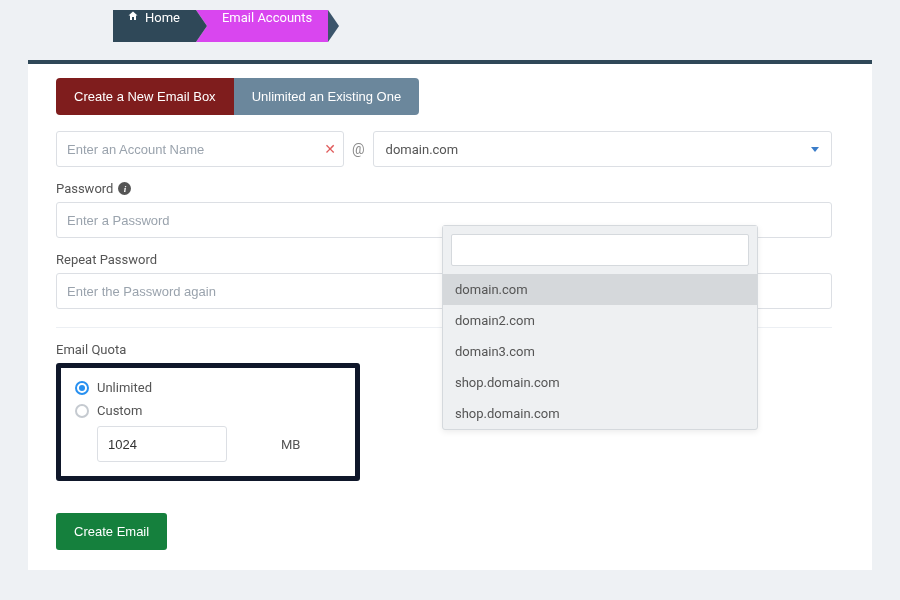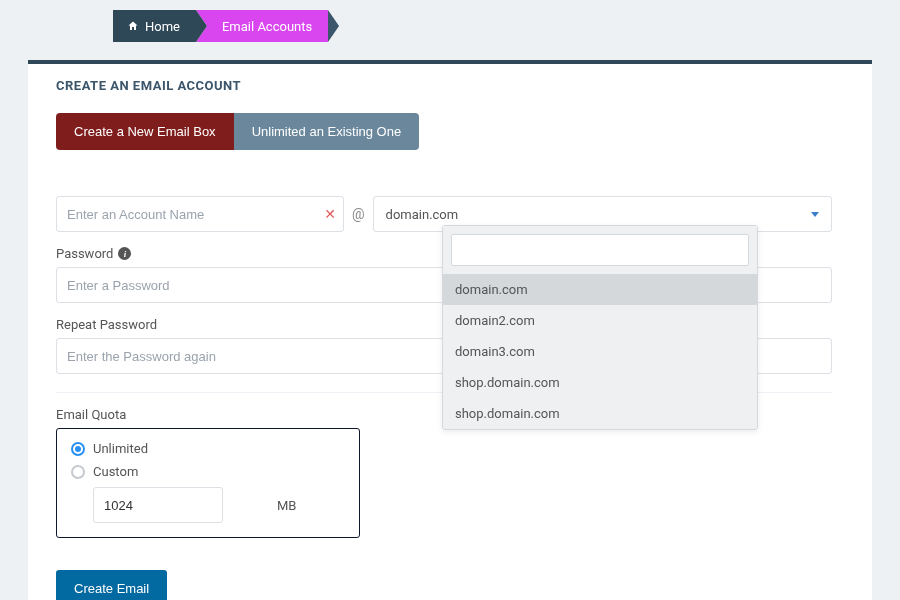--- a/index.html
+++ b/index.html
@@ -17,21 +17,21 @@
     
     .breadcrumb {
       display: flex;
       margin-left: 85px;
       margin-bottom: 18px;
     }
     .crumb {
       position: relative;
       height: 32px;
       display: flex;
-      align-items: center;
+      align-items: flex-start;
       padding: 0 16px 0 22px;
       font-size: 13px;
       color: #fff;
     }
     .crumb.home { background:#2f4858; padding-left:14px; }
     .crumb.home::after {
       content:""; position:absolute; right:-11px; top:0;
       border-top:16px solid transparent; border-bottom:16px solid transparent;
       border-left:11px solid #2f4858; z-index:2;
     }
@@ -70,21 +70,21 @@
     }
     .tab.active { background:#7f1d1d; }
 
     .label { font-size:13px; color:#555; margin-bottom:6px; display:flex; align-items:center; }
     .label .info {
       width:13px; height:13px; border-radius:50%; background:#555; color:#fff;
       font-size:9px; font-weight:700; display:inline-flex; align-items:center; justify-content:center;
       margin-left:5px; font-style:italic; font-family:Georgia,serif;
     }
 
-    .row-email { display:flex; align-items:center; gap:8px;margin-top:30px; }
+    .row-email { display:flex; align-items:center; gap:8px; }
     .input {
       width:100%; height:36px; border:1px solid #dcdfe4; border-radius:3px;
       padding:0 10px; font-size:13px; color:#333; background:#fff;
     }
     .input::placeholder { color:#9aa3ad; }
     .account-wrap { position:relative; flex:0 0 288px; }
     .clear-x {
       position:absolute; right:8px; top:50%; transform:translateY(-50%);
       color:#e05c5c; font-size:14px; cursor:pointer; line-height:1;
     }
@@ -111,35 +111,35 @@
     .dd-search input {
       width:100%; height:32px; border:1px solid #d5d9dd; border-radius:2px;
       background:#fff; padding:0 8px;
     }
     .dd-item {
       padding:8px 12px; font-size:13px; color:#555; cursor:pointer;
     }
     .dd-item.selected { background:#d5d8db; }
 
     .quota-box {
-      border:1px solid #0f172a; border-radius:3px; padding:12px 14px 14px;
+      border:5px solid #0f172a; border-radius:3px; padding:12px 14px 14px;
       width:304px;
     }
     .radio-row { display:flex; align-items:center; margin-bottom:8px; font-size:13px; }
     .radio {
       width:14px; height:14px; border-radius:50%; border:2px solid #c5cad0;
       margin-right:8px; display:inline-flex; align-items:center; justify-content:center;
     }
     .radio.checked { border-color:#2890f0; }
     .radio.checked::after { content:""; width:6px; height:6px; border-radius:50%; background:#2890f0; }
     .custom-input-row { display:flex; align-items:center; margin-left:22px; margin-top:4px;gap:44px; }
     .custom-input-row .input { width:130px; margin-right:10px; }
 
     .btn-primary {
-      background:#0369a1; color:#fff; border:none; border-radius:3px;
+      background:#15803d; color:#fff; border:none; border-radius:3px;
       padding:11px 18px; font-size:13px; cursor:pointer; margin-top:18px;
     }
 
     .divider { border:none; border-top:1px solid #eceff3; margin:18px 0 14px; }
   </style>
 </head>
 <body>
 
 <div class="wrapper">
   <div class="breadcrumb">
@@ -151,21 +151,20 @@
       </span>
       <span>Home</span>
     </div>
     <div class="crumb email">
       <span>Email Accounts</span>
     </div>
   </div>
 
   <div class="card">
     <div class="card-inner">
-      <h2>CREATE AN EMAIL ACCOUNT</h2>
 
       <div class="tabs">
         <button class="tab active">Create a New Email Box</button>
         <button class="tab">Unlimited an Existing One</button>
       </div>
 
       <div class="field-block">
         <div class="row-email">
           <div class="account-wrap">
             <input class="input" placeholder="Enter an Account Name" style="">

